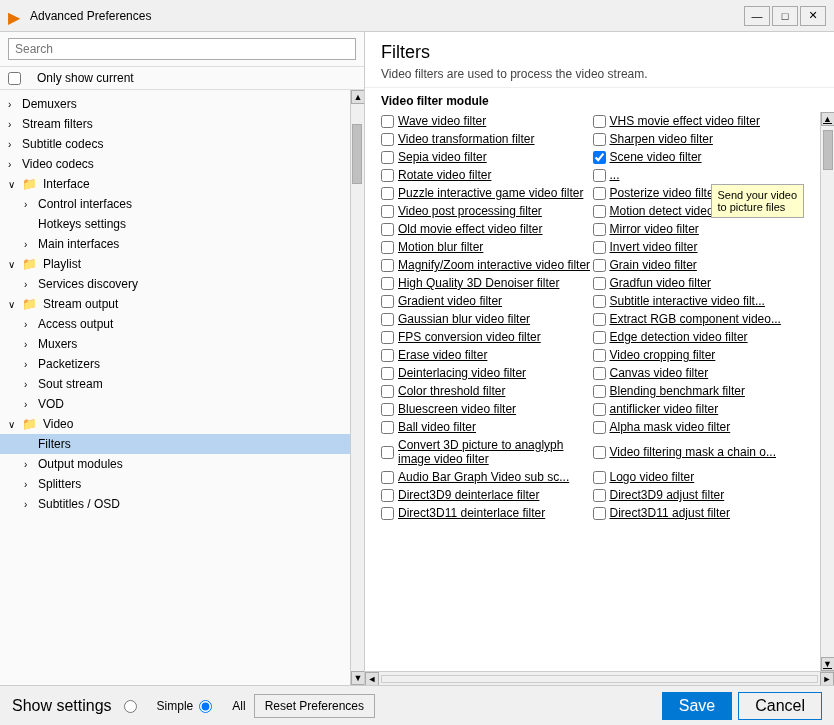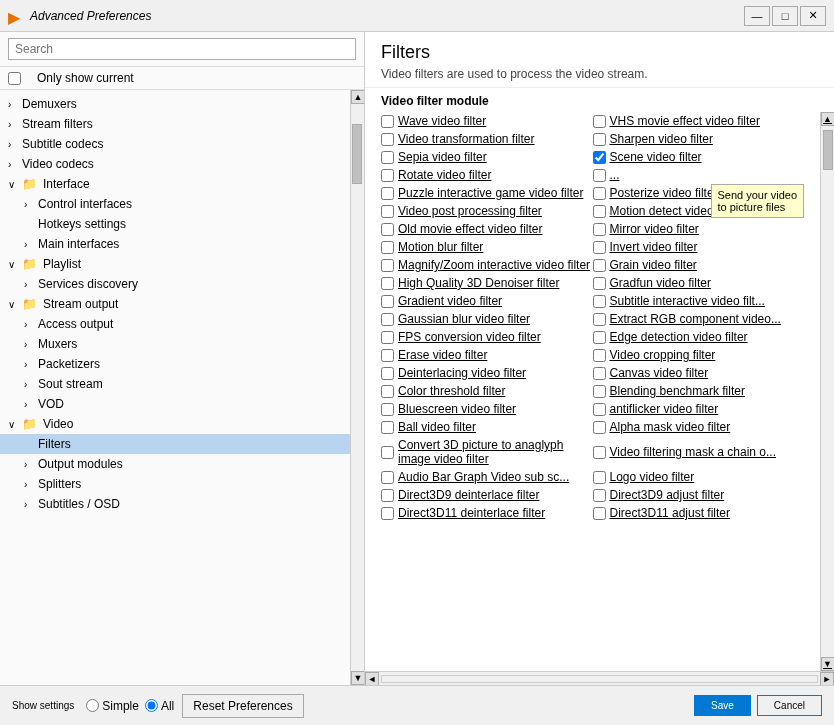--- a/index.html
+++ b/index.html
@@ -7,21 +7,21 @@
 
     
     .title-bar {
       background: #f0f0f0;
       display: flex; align-items: center; justify-content: space-between;
       padding: 6px 8px; border-bottom: 1px solid #ccc;
       height: 32px;
     }
     .title-bar-left { display: flex; align-items: center; gap: 6px; }
     .title-bar-icon { width: 16px; height: 16px; }
-    .title-bar-title { font-size: 12px; font-style: italic; }
+    .title-bar-title { font-size: 12px; }
     .title-bar-controls { display: flex; gap: 2px; }
     .title-bar-btn {
       width: 26px; height: 20px; background: #f0f0f0;
       border: 1px solid #aaa; cursor: pointer; display: flex; align-items: center; justify-content: center;
       font-size: 11px;
     }
 
     
     .main-content {
       display: flex; flex: 1; overflow: hidden;
@@ -99,29 +99,29 @@
     .hscrollbar-btn { width: 14px; height: 14px; background: #e0e0e0; border: 1px solid #aaa; display: flex; align-items: center; justify-content: center; font-size: 9px; cursor: pointer; }
     .hscrollbar-track { flex: 1; height: 8px; background: #f0f0f0; border: 1px solid #ccc; margin: 0 2px; }
 
     
     .bottom-bar {
       background: #f0f0f0; border-top: 1px solid #ccc;
       display: flex; align-items: center; justify-content: space-between;
       padding: 6px 12px; height: 40px;
     }
     .bottom-left { display: flex; align-items: center; gap: 8px; }
-    .show-settings-label { font-size: 10px; margin-right: 4px; }
+    .show-settings-label { font-size: 16px; margin-right: 4px; }
     .radio-group { display: flex; align-items: center; gap: 6px; }
-    .radio-item { display: flex; align-items: flex-start; gap: 3px; font-size: 12px; }
+    .radio-item { display: flex; align-items: flex-end; gap: 20px; font-size: 12px; }
     .reset-btn {
       padding: 4px 10px; background: #f0f0f0; border: 1px solid #aaa; cursor: pointer; font-size: 12px;
     }
     .bottom-right { display: flex; gap: 6px; }
     .action-btn {
-      padding: 4px 16px; border: 1px solid #0078d4; cursor: pointer; font-size: 10px;
+      padding: 4px 16px; border: 1px solid #0078d4; cursor: pointer; font-size: 16px;
     }
     .save-btn { background: #0078d4; color: white; }
     .cancel-btn { background: #f0f0f0; color: #000; }
 
     
     .vscroll {
       width: 14px; background: #f0f0f0; border-left: 1px solid #ccc;
       display: flex; flex-direction: column; align-items: center;
     }
     .vscroll-btn { width: 14px; height: 14px; background: #e0e0e0; border: 1px solid #aaa; display: flex; align-items: center; justify-content: center; font-size: 9px; cursor: pointer; }

